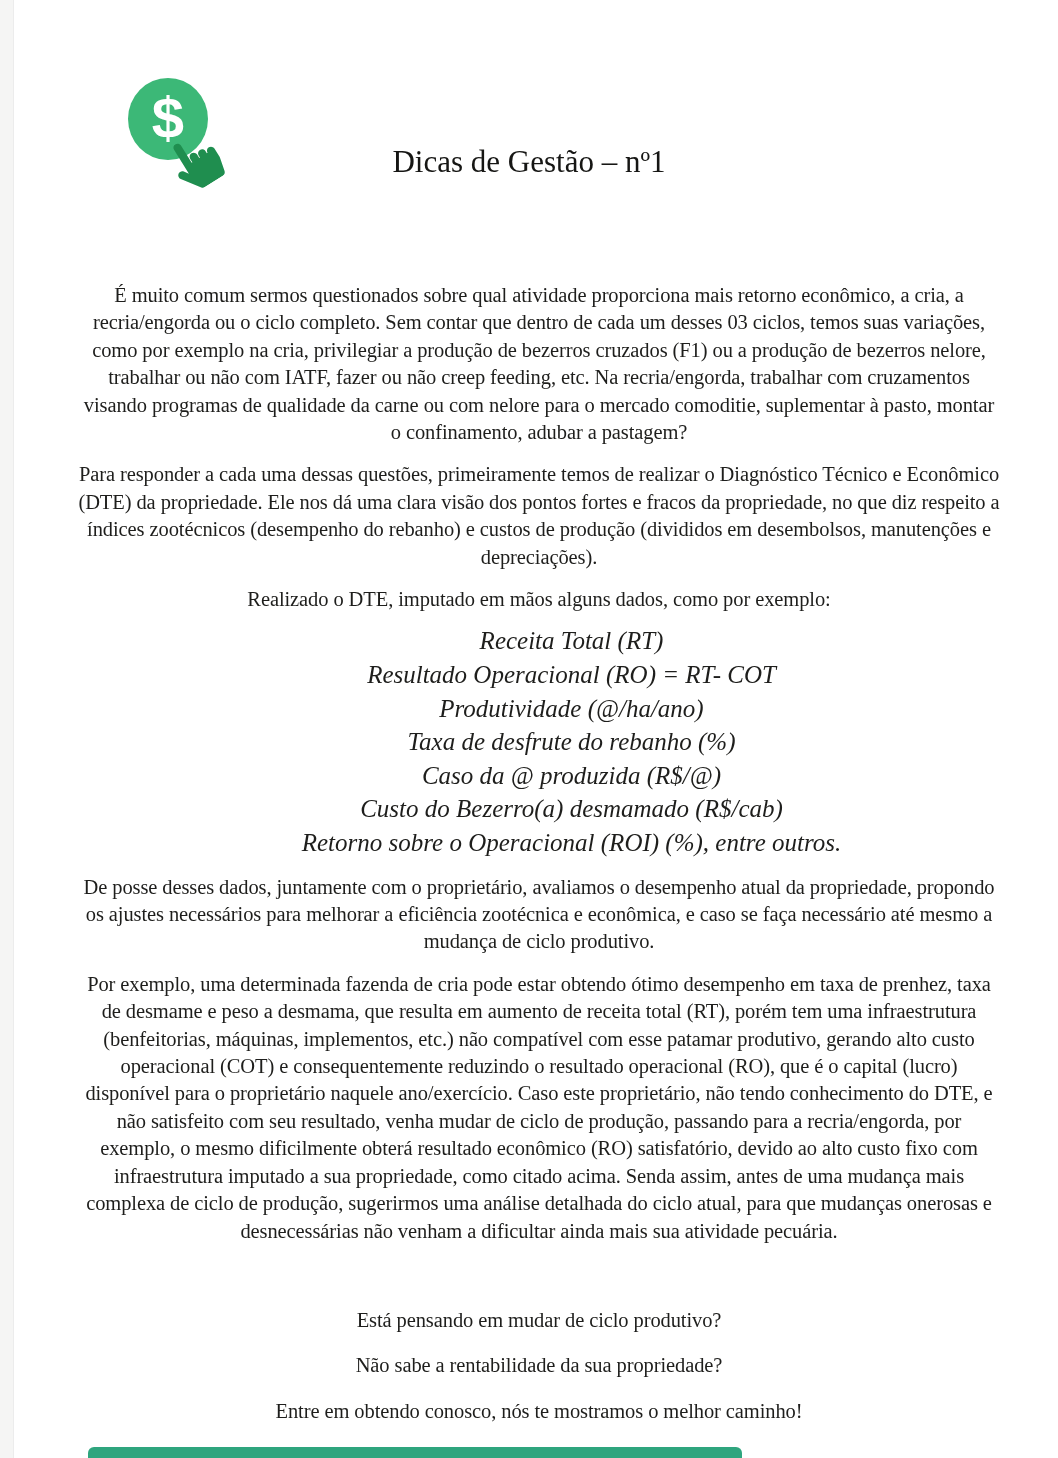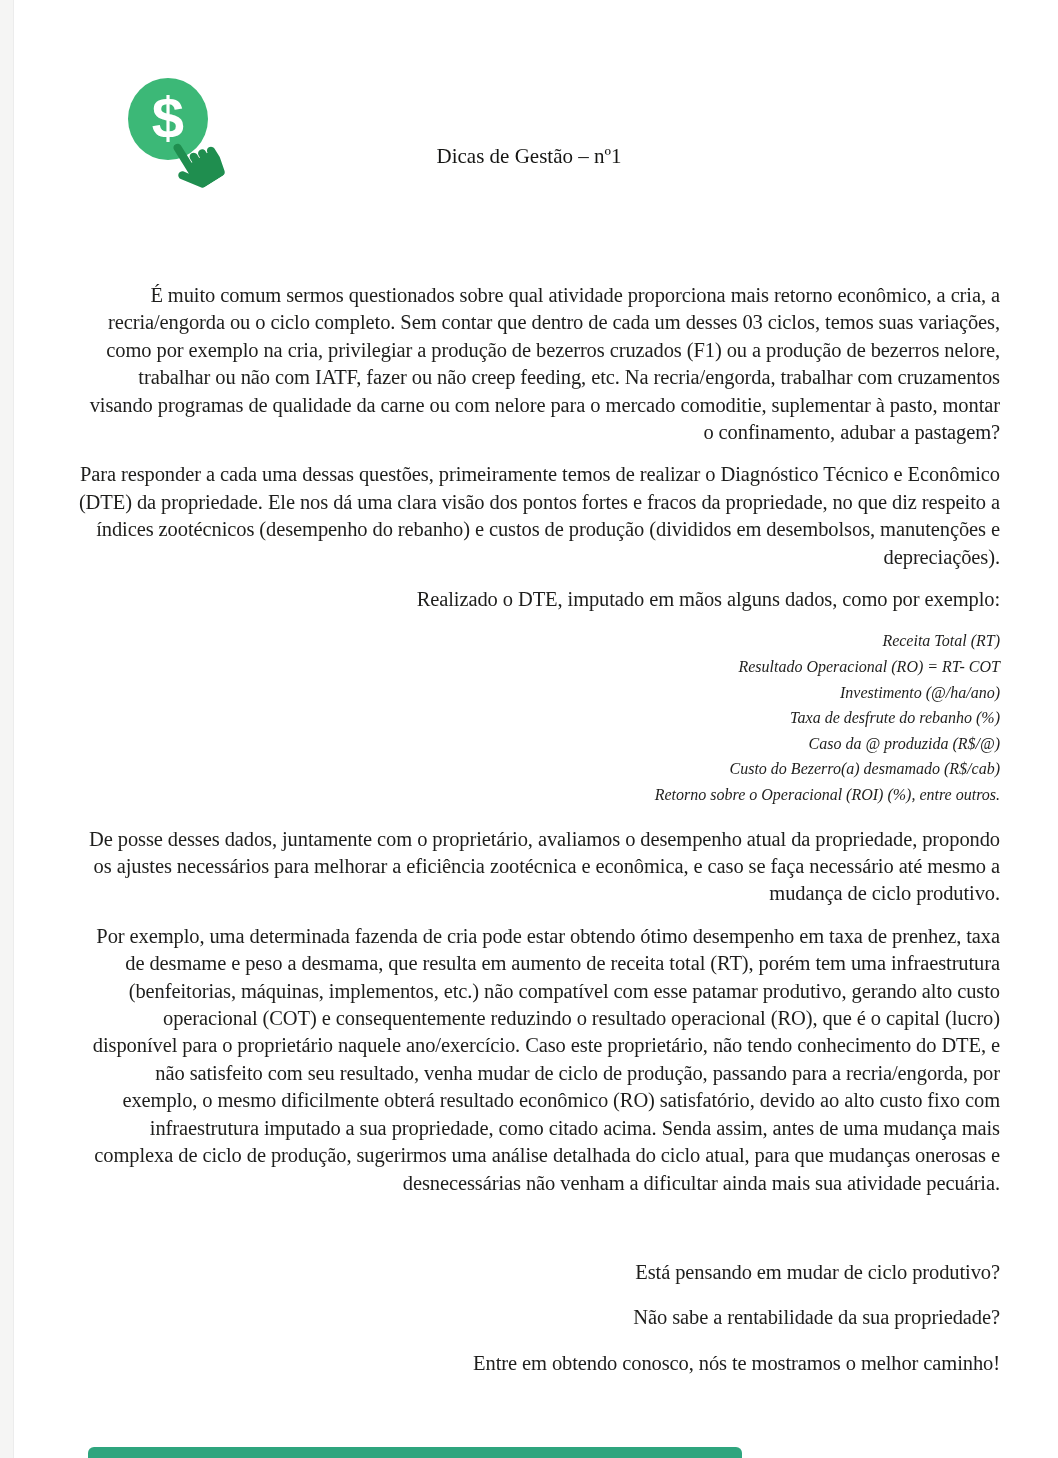--- a/index.html
+++ b/index.html
@@ -27,36 +27,36 @@
     color:#ffffff;font-family:"Liberation Sans","DejaVu Sans",sans-serif;
     font-size:58px;font-weight:bold;line-height:1;transform:translateY(-1px);
   }
   .hand-cursor{
     position:absolute;left:44px;top:58px;width:48px;height:52px;
     transform:rotate(-32deg);
   }
   .hand-cursor svg{width:100%;height:100%;fill:var(--hand-green,#1f8e4f);}
   .doc-title{
     position:absolute;left:0;top:144px;width:100%;
-    text-align:center;font-size:21px;font-weight:normal;margin:0;
+    text-align:center;font-size:31px;font-weight:normal;margin:0;
     letter-spacing:0px;color:#161614;
   }
   
   .content{padding:0 58px 0 78px;}
   .content p{
     margin:0 0 15px 0;
     font-size:20.5px;line-height:27.4px;
     letter-spacing:-0.1px;
-    text-align:right;
+    text-align:center;
     font-family:Liberation Serif, serif;
   }
   .metric-list{margin:12px 0 18px 65px;}
   .metric-list p{
     font-style:italic;
-    font-size:16px;line-height:25.6px;margin:0;
+    font-size:25px;line-height:25.6px;margin:8px;
     letter-spacing:0;
   }
   .closing{margin-top:62px;}
   .closing p{margin:0 0 18px 0;}
   
   .footer-bar{
     position:absolute;left:88px;bottom:0;width:654px;height:11px;
     background:var(--bar-green,#2fa57e);
     border-radius:6px 6px 0 0;
   }
@@ -82,21 +82,21 @@
   </div>
 
   <div class="content">
     <p>É muito comum sermos questionados sobre qual atividade proporciona mais retorno econômico, a cria, a recria/engorda ou o ciclo completo. Sem contar que dentro de cada um desses 03 ciclos, temos suas variações, como por exemplo na cria, privilegiar a produção de bezerros cruzados (F1) ou a produção de bezerros nelore, trabalhar ou não com IATF, fazer ou não creep feeding, etc. Na recria/engorda, trabalhar com cruzamentos visando programas de qualidade da carne ou com nelore para o mercado comoditie, suplementar à pasto, montar o confinamento, adubar a pastagem?</p>
     <p>Para responder a cada uma dessas questões, primeiramente temos de realizar o Diagnóstico Técnico e Econômico (DTE) da propriedade. Ele nos dá uma clara visão dos pontos fortes e fracos da propriedade, no que diz respeito a índices zootécnicos (desempenho do rebanho) e custos de produção (divididos em desembolsos, manutenções e depreciações).</p>
     <p>Realizado o DTE, imputado em mãos alguns dados, como por exemplo:</p>
 
     <div class="metric-list">
       <p>Receita Total (RT)</p>
       <p>Resultado Operacional (RO) = RT- COT</p>
-      <p>Investimento (@/ha/ano)</p>
+      <p>Produtividade (@/ha/ano)</p>
       <p>Taxa de desfrute do rebanho (%)</p>
       <p>Caso da @ produzida (R$/@)</p>
       <p>Custo do Bezerro(a) desmamado (R$/cab)</p>
       <p>Retorno sobre o Operacional (ROI) (%), entre outros.</p>
     </div>
 
     <p>De posse desses dados, juntamente com o proprietário, avaliamos o desempenho atual da propriedade, propondo os ajustes necessários para melhorar a eficiência zootécnica e econômica, e caso se faça necessário até mesmo a mudança de ciclo produtivo.</p>
     <p>Por exemplo, uma determinada fazenda de cria pode estar obtendo ótimo desempenho em taxa de prenhez, taxa de desmame e peso a desmama, que resulta em aumento de receita total (RT), porém tem uma infraestrutura (benfeitorias, máquinas, implementos, etc.) não compatível com esse patamar produtivo, gerando alto custo operacional (COT) e consequentemente reduzindo o resultado operacional (RO), que é o capital (lucro) disponível para o proprietário naquele ano/exercício. Caso este proprietário, não tendo conhecimento do DTE, e não satisfeito com seu resultado, venha mudar de ciclo de produção, passando para a recria/engorda, por exemplo, o mesmo dificilmente obterá resultado econômico (RO) satisfatório, devido ao alto custo fixo com infraestrutura imputado a sua propriedade, como citado acima. Senda assim, antes de uma mudança mais complexa de ciclo de produção, sugerirmos uma análise detalhada do ciclo atual, para que mudanças onerosas e desnecessárias não venham a dificultar ainda mais sua atividade pecuária.</p>
 
     <div class="closing">

